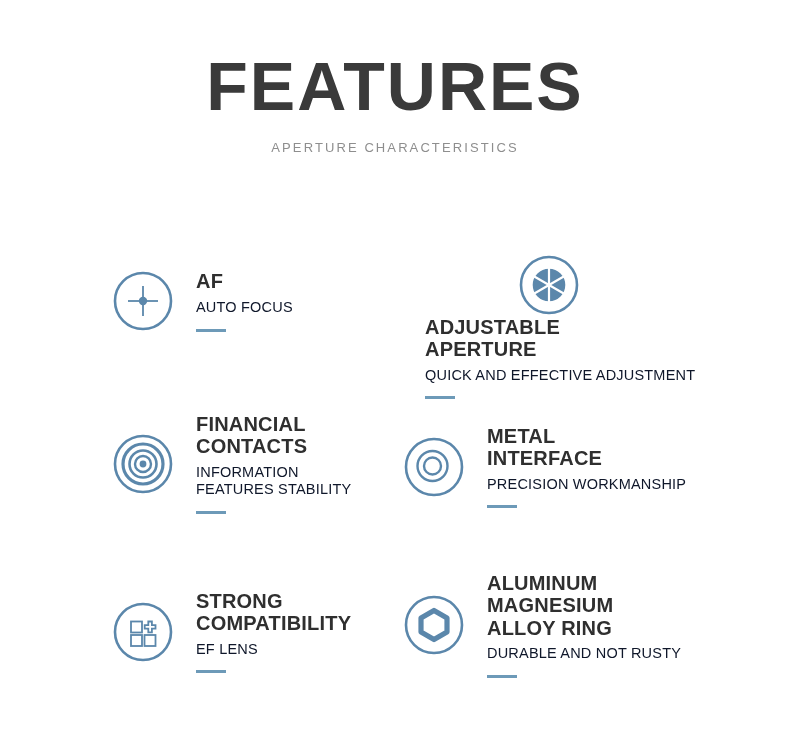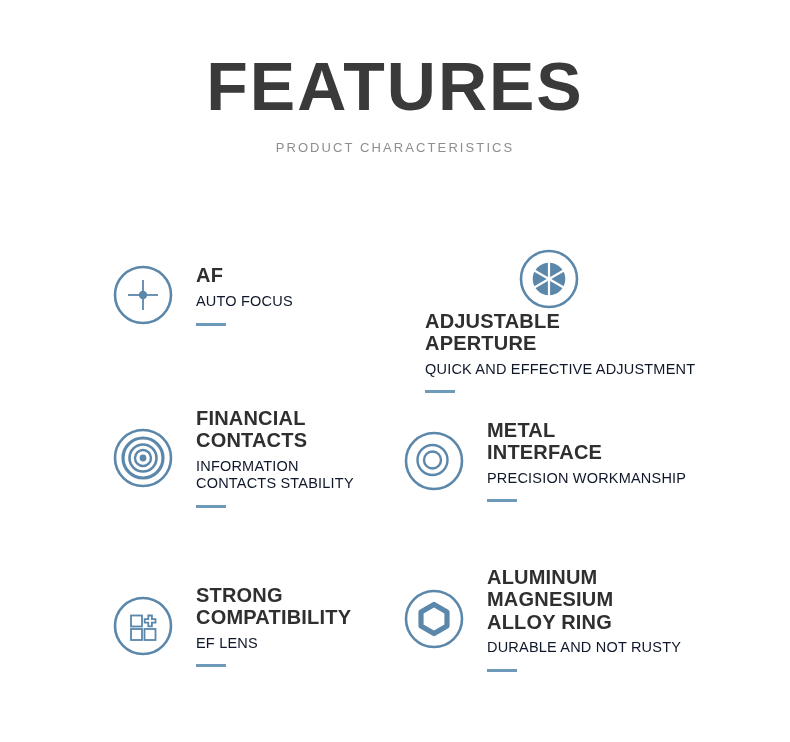--- a/index.html
+++ b/index.html
@@ -43,21 +43,21 @@
     margin-top: 20px;
     font-size: 13px;
     color: #8e8e8e;
     letter-spacing: 2.1px;
     font-weight: normal;
   }
 
   
   .features {
     position: absolute;
-    top: 232px;
+    top: 238px;
     left: 0;
     width: 790px;
   }
   .feature-row {
     position: relative;
     width: 790px;
     height: 167px;
   }
   .feature {
     position: absolute;
@@ -112,21 +112,21 @@
   .feature.item-compat       { top: 18px; }
   .feature.item-alloy        { top: 0px; }
 </style>
 </head>
 <body>
 
 <div class="page">
 
   <div class="header">
     <div class="page-title">FEATURES</div>
-    <div class="page-subtitle">PRODUCT CHARACTERISTICS</div>
+    <div class="page-subtitle">APERTURE CHARACTERISTICS</div>
   </div>
 
   <div class="features">
 
     <div class="feature-row row-1">
 
       <div class="feature col-left item-af">
         <span class="feature-icon">
           <svg width="62" height="62" viewBox="0 0 62 62">
             <circle cx="31" cy="31" r="28" fill="none" stroke="#5b87ab" stroke-width="2.6"></circle>
@@ -177,21 +177,21 @@
             <circle cx="31" cy="31" r="20" fill="none" stroke="#5b87ab" stroke-width="3.2"></circle>
             <circle cx="31" cy="31" r="13.5" fill="none" stroke="#5b87ab" stroke-width="2.6"></circle>
             <circle cx="31" cy="31" r="8" fill="none" stroke="#5b87ab" stroke-width="2.4"></circle>
             <circle cx="31" cy="31" r="3.4" fill="#5b87ab"></circle>
           </svg>
         </span>
         <div class="feature-text">
           <div class="feature-title">FINANCIAL
 CONTACTS</div>
           <div class="feature-sub">INFORMATION
-CONTACTS STABILITY</div>
+FEATURES STABILITY</div>
           <div class="accent-bar"></div>
         </div>
       </div>
 
       <div class="feature col-right item-metal">
         <span class="feature-icon">
           <svg width="62" height="62" viewBox="0 0 62 62">
             <circle cx="31" cy="31" r="28" fill="none" stroke="#5b87ab" stroke-width="2.6"></circle>
             <circle cx="29.5" cy="30" r="15" fill="none" stroke="#5b87ab" stroke-width="2.4"></circle>
             <circle cx="29.5" cy="30" r="8.5" fill="none" stroke="#5b87ab" stroke-width="2.4"></circle>

